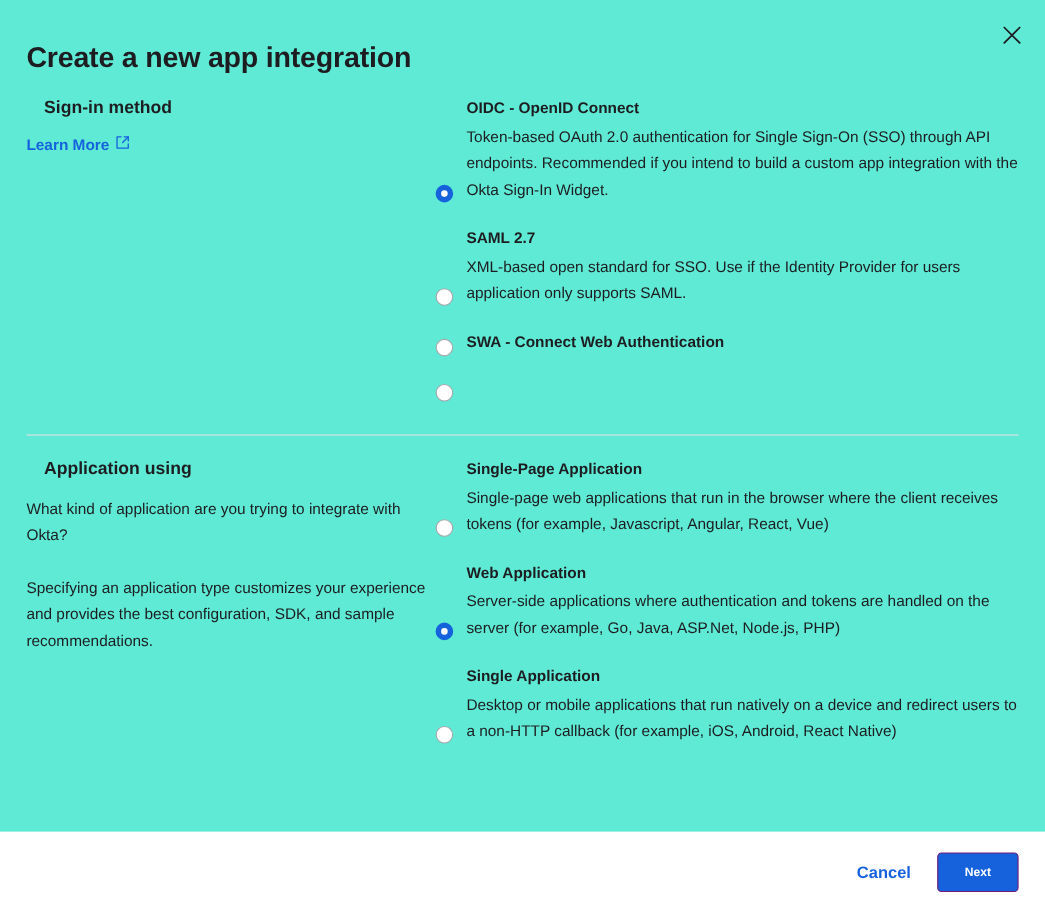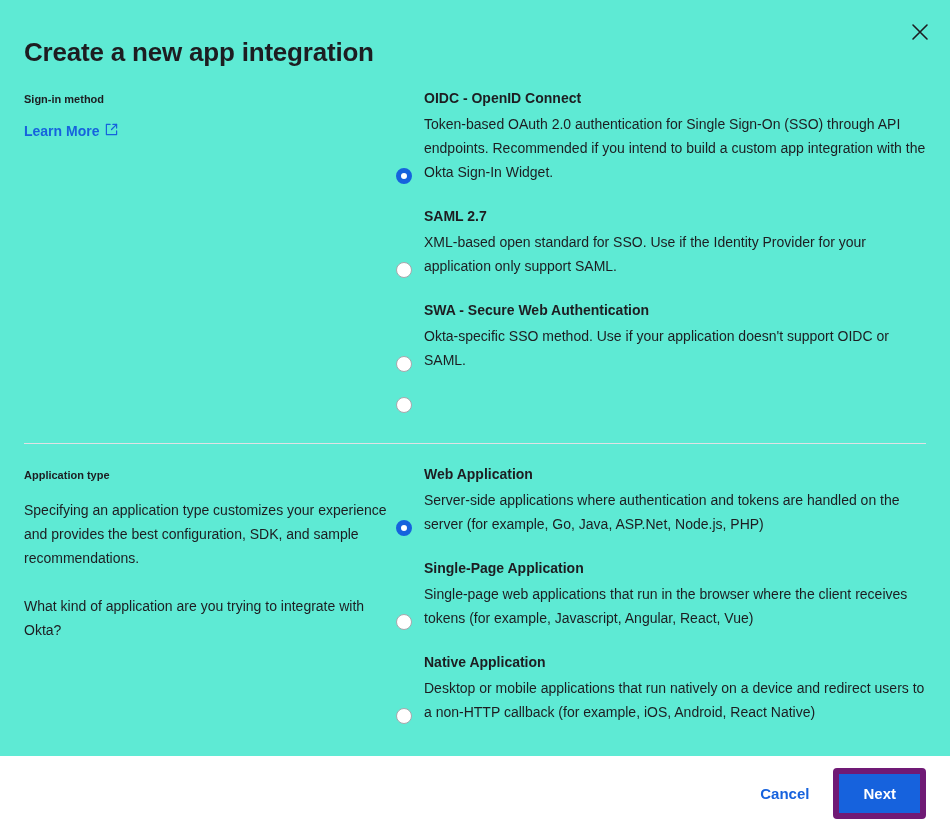--- a/index.html
+++ b/index.html
@@ -53,24 +53,24 @@
   .section-left {
     width: 372px;
     flex: 0 0 372px;
     padding-top: 22px;
   }
   .section-right {
     flex: 1 1 auto;
     padding-top: 20px;
   }
   .section-label {
-    font-size: 11px;
-    font-weight: bold;
-    color: #1d1d21;
-    margin: 0 0 14px 0;
+    font-size: 16px;
+    font-weight: bold;
+    color: #1d1d21;
+    margin: 0 0 14px 16px;
     line-height: 18px;
   }
   .learn-more {
     font-size: 14px;
     font-weight: bold;
     color: #1662dd;
     text-decoration: none;
     display: inline-flex;
     align-items: flex-start;
     gap: 6px;
@@ -146,23 +146,23 @@
     border: none;
     color: #1662dd;
     font-size: 15px;
     font-weight: bold;
     font-family: "Liberation Sans", sans-serif;
     cursor: pointer;
     padding: 10px 8px;
   }
   .btn-next {
     background: #1662dd;
-    border: 6px solid #701a75;
+    border: 1px solid #701a75;
     color: #ffffff;
-    font-size: 15px;
+    font-size: 11px;
     font-weight: bold;
     font-family: "Liberation Sans", sans-serif;
     border-radius: 4px;
     padding: 11px 24px;
     cursor: pointer;
     text-align: center;
   }
   .section-two { margin-top: 0; }
 </style>
 </head>
@@ -202,72 +202,71 @@
         <div class="option-body">
           <div class="option-title">OIDC - OpenID Connect</div>
           <p class="option-desc">Token-based OAuth 2.0 authentication for Single Sign-On (SSO) through API endpoints. Recommended if you intend to build a custom app integration with the Okta Sign-In Widget.</p>
         </div>
       </div>
 
       <div class="option">
         <span class="radio"></span>
         <div class="option-body">
           <div class="option-title">SAML 2.7</div>
-          <p class="option-desc">XML-based open standard for SSO. Use if the Identity Provider for your application only support SAML.</p>
-        </div>
-      </div>
-
-      <div class="option">
-        <span class="radio"></span>
-        <div class="option-body">
-          <div class="option-title">SWA - Secure Web Authentication</div>
-          <p class="option-desc">Okta-specific SSO method. Use if your application doesn't support OIDC or SAML.</p>
+          <p class="option-desc">XML-based open standard for SSO. Use if the Identity Provider for users application only supports SAML.</p>
+        </div>
+      </div>
+
+      <div class="option">
+        <span class="radio"></span>
+        <div class="option-body">
+          <div class="option-title">SWA - Connect Web Authentication</div>
         </div>
       </div>
 
       <div class="option">
         <span class="radio"></span>
         <div class="option-body">
         </div>
       </div>
 
     </div>
   </div>
 
   <div class="divider"></div>
 
   <div class="section section-two">
     <div class="section-left">
-      <div class="section-label">Application type</div>
+      <div class="section-label">Application using</div>
+      <p class="helper-text">What kind of application are you trying to integrate with Okta?</p>
       <p class="helper-text">Specifying an application type customizes your experience and provides the best configuration, SDK, and sample recommendations.</p>
-      <p class="helper-text">What kind of application are you trying to integrate with Okta?</p>
     </div>
 
     <div class="section-right">
+
+      <div class="option">
+        <span class="radio"></span>
+        <div class="option-body">
+          <div class="option-title">Single-Page Application</div>
+          <p class="option-desc">Single-page web applications that run in the browser where the client receives tokens (for example, Javascript, Angular, React, Vue)</p>
+        </div>
+      </div>
 
       <div class="option">
         <span class="radio checked"></span>
         <div class="option-body">
           <div class="option-title">Web Application</div>
           <p class="option-desc">Server-side applications where authentication and tokens are handled on the server (for example, Go, Java, ASP.Net, Node.js, PHP)</p>
         </div>
       </div>
 
       <div class="option">
         <span class="radio"></span>
         <div class="option-body">
-          <div class="option-title">Single-Page Application</div>
-          <p class="option-desc">Single-page web applications that run in the browser where the client receives tokens (for example, Javascript, Angular, React, Vue)</p>
-        </div>
-      </div>
-
-      <div class="option">
-        <span class="radio"></span>
-        <div class="option-body">
-          <div class="option-title">Native Application</div>
+          <div class="option-title">Single Application</div>
           <p class="option-desc">Desktop or mobile applications that run natively on a device and redirect users to a non-HTTP callback (for example, iOS, Android, React Native)</p>
         </div>
       </div>
 
     </div>
   </div>
 
   <div class="footer">
     <button class="btn-cancel">Cancel</button>
     <button class="btn-next">Next</button>

